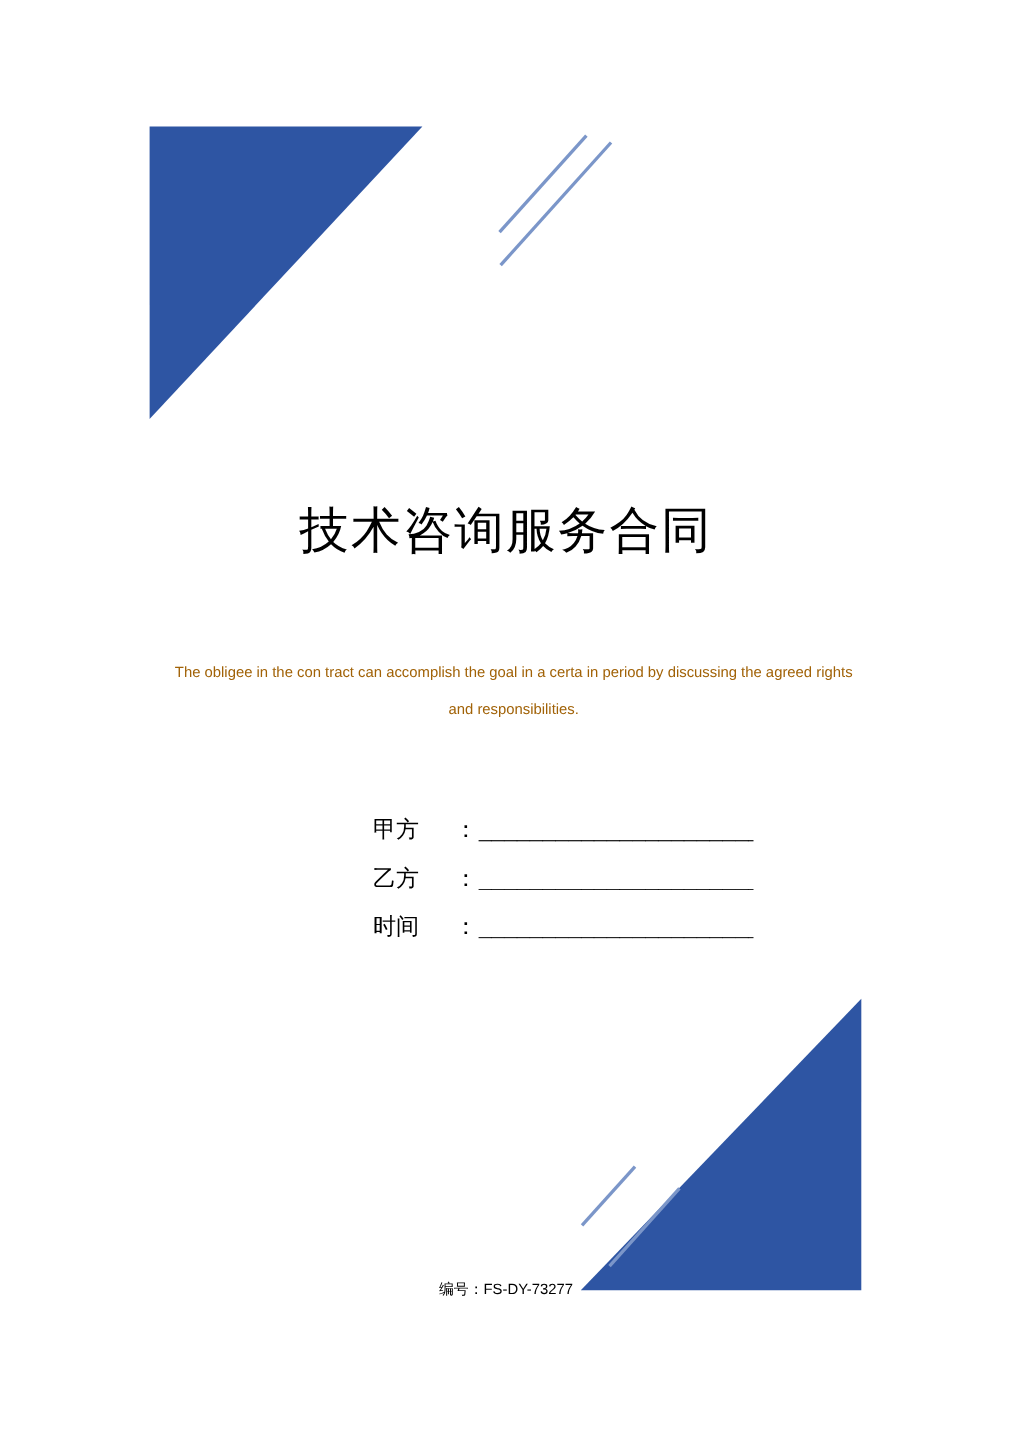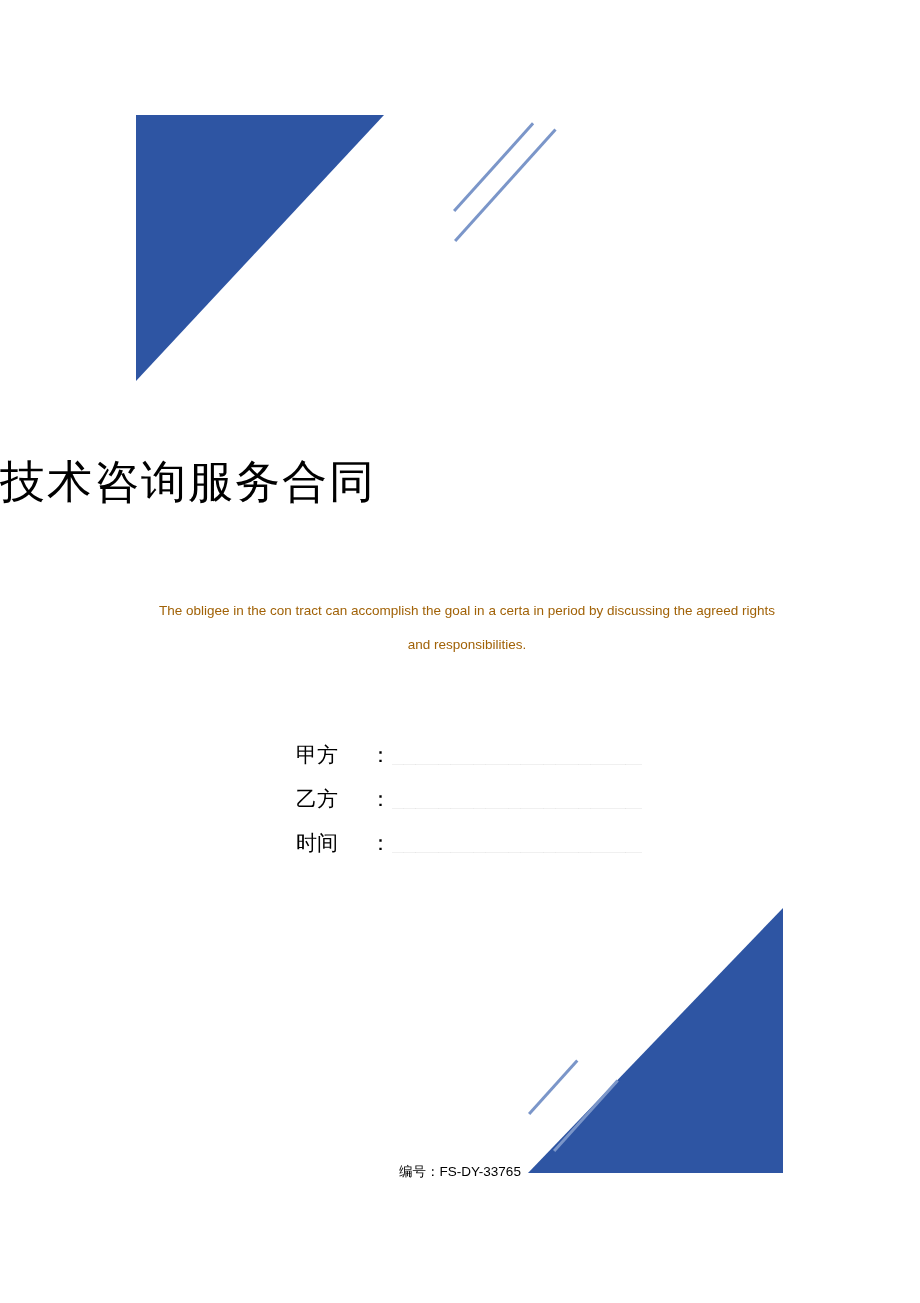--- a/index.html
+++ b/index.html
@@ -94,20 +94,21 @@
     top: 242px;
     transform: rotate(-48deg);
   }
 
   
   .doc-title {
     position: absolute;
     left: 0;
     right: 0;
     top: 455px;
+    text-align: center;
     font-size: 45px;
     letter-spacing: 2px;
     font-weight: normal;
     color: #000000;
     line-height: 1.2;
     margin: 0;
   }
 
   
   .subtitle {
@@ -127,20 +128,21 @@
     left: 296px;
     top: 744px;
     font-size: 21px;
     line-height: 1.0;
     color: #000000;
   }
   .field-row {
     display: flex;
     align-items: baseline;
     height: 44px;
+    margin-left: 43px;
   }
   .field-label {
     width: 74px;
     white-space: nowrap;
   }
   .field-colon {
     width: 22px;
   }
   .field-line {
     width: 250px;
@@ -197,15 +199,15 @@
     </div>
 
   </div>
 
   <div class="deco-bottom">
     <div class="tri"></div>
     <div class="stripe s1"></div>
     <div class="stripe s2"></div>
   </div>
 
-  <div class="doc-number">编号：FS-DY-33765</div>
+  <div class="doc-number">编号：FS-DY-73277</div>
 
 </div>
 
 </body></html>

